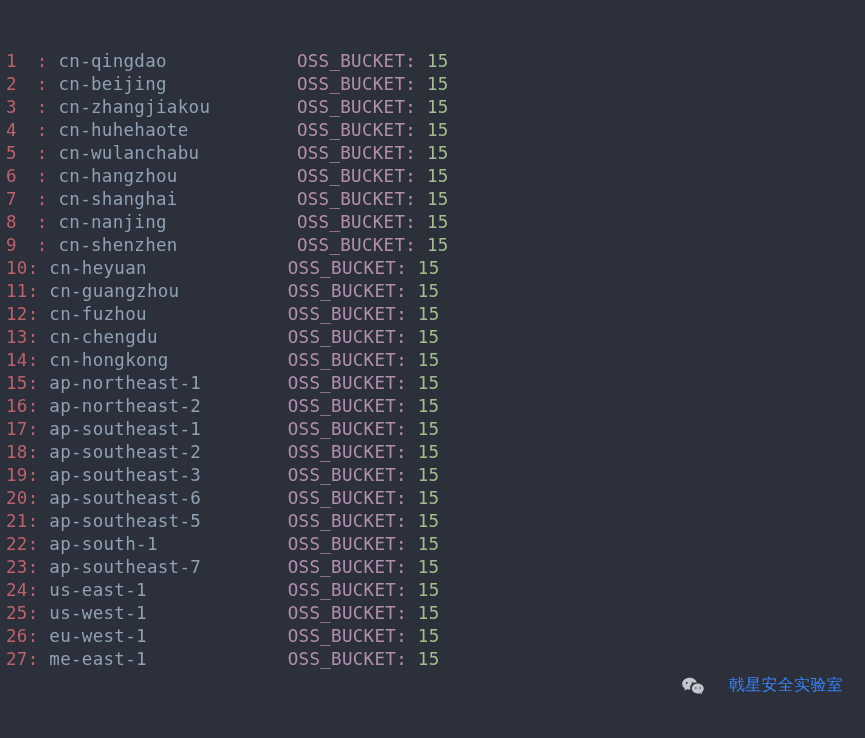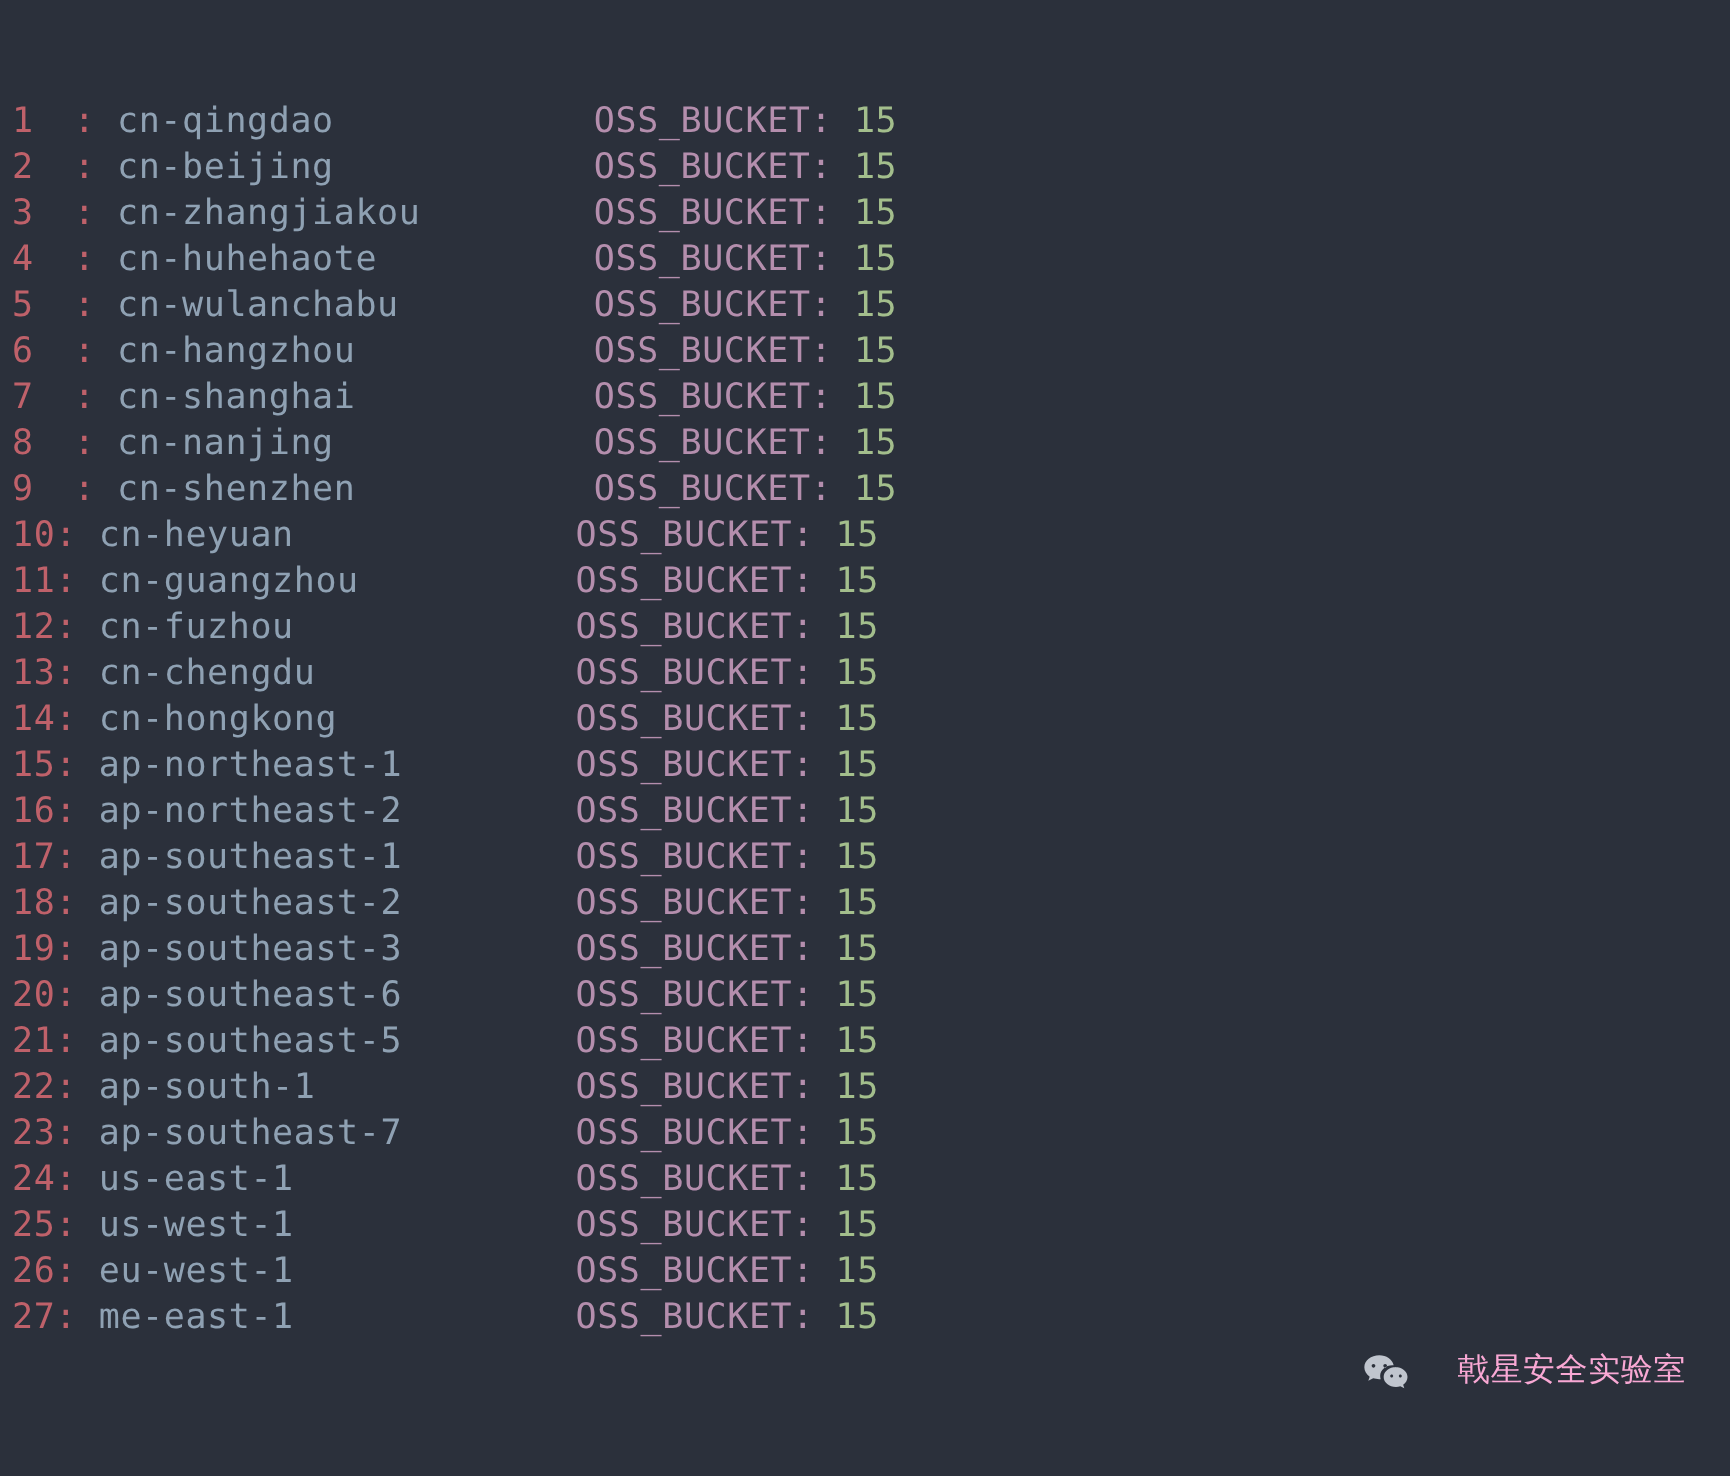--- a/index.html
+++ b/index.html
@@ -49,21 +49,21 @@
     .bucket-val {
       color: #a3be8c;
     }
     .watermark {
       position: absolute;
       right: 22px;
       bottom: 42px;
       display: flex;
       align-items: center;
       gap: 24px;
-      color: #f9a8d4;
+      color: #3b82f6;
       font-family: 'Microsoft YaHei', 'SimHei', sans-serif;
       font-size: 16px;
     }
     .wechat-icon {
       width: 24px;
       height: 20px;
       position: relative;
     }
     .wechat-icon svg {
       width: 100%;

